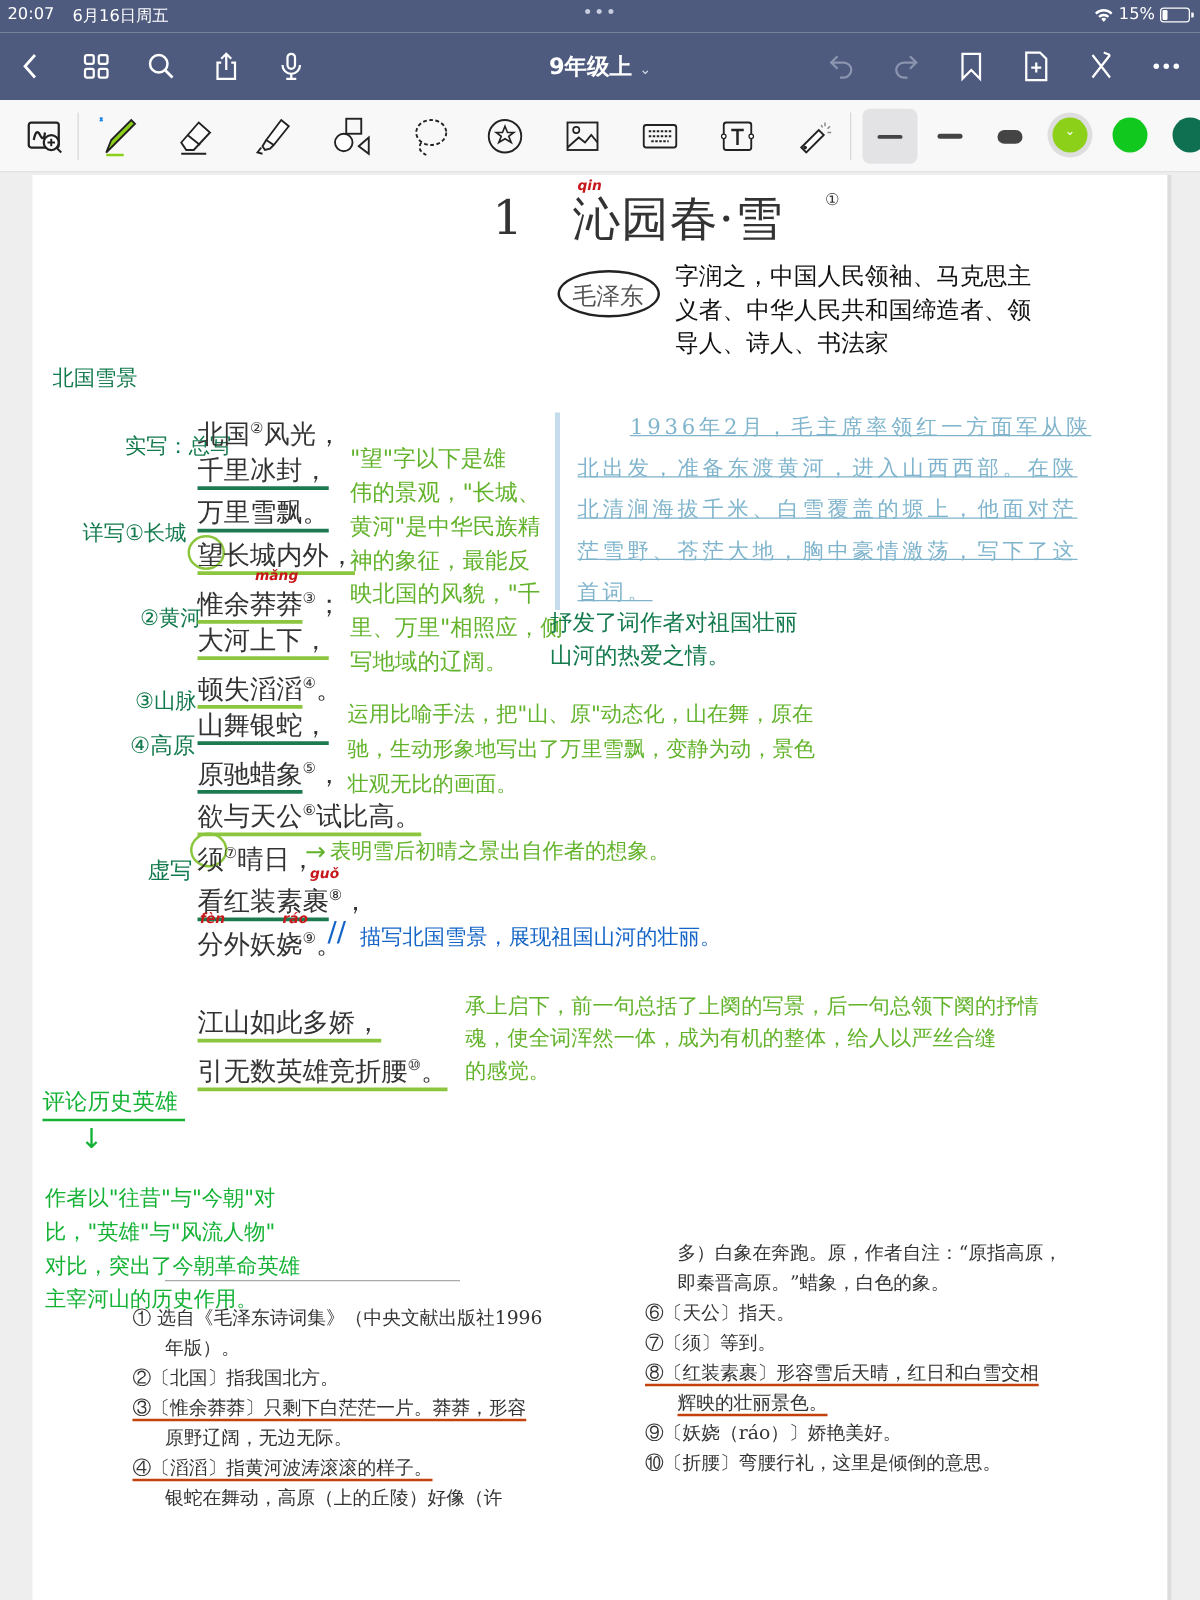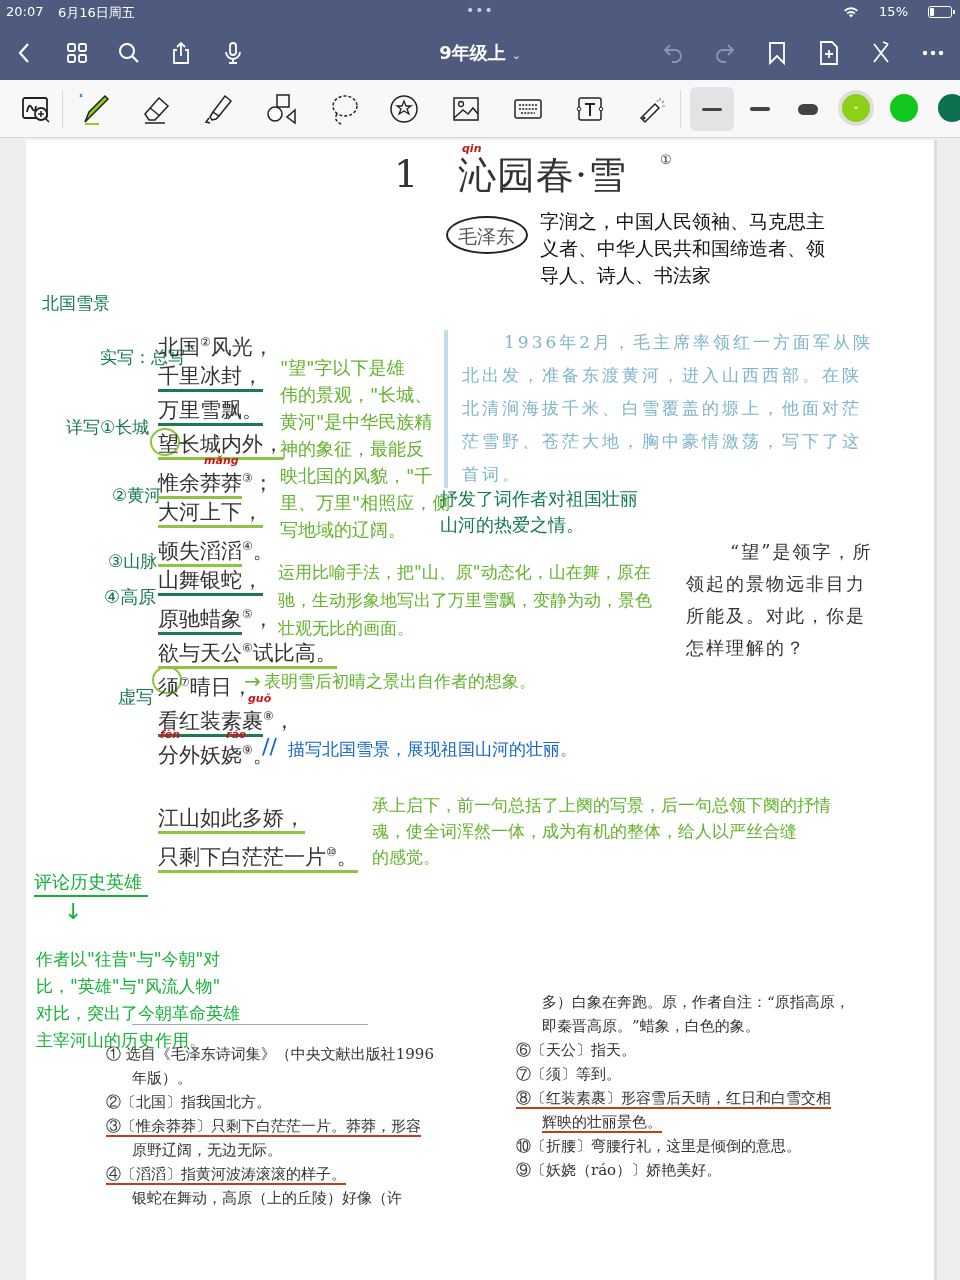--- a/index.html
+++ b/index.html
@@ -1,21 +1,21 @@
 <!DOCTYPE html>
 <html><head>
 <meta charset="utf-8">
 <style>
   * { box-sizing: border-box; margin: 0; padding: 0; }
   html, body { width: 960px; height: 1280px; overflow: hidden; background: #f3f3f5; font-family: "DejaVu Sans", sans-serif; }
   .statusbar { position: absolute; left: 0; top: 0; width: 960px; height: 26px; background: #4e5b7e; color: #fff; font-size: 13px; }
   .statusbar .time { position: absolute; left: 6px; top: 4px; }
   .statusbar .date { position: absolute; left: 58px; top: 4px; }
   .statusbar .dots { position: absolute; left: 466px; top: 2px; font-size: 14px; letter-spacing: 1px; color: #c8cde0; }
-  .statusbar .right { position: absolute; right: 8px; top: 4px; display: flex; align-items: center; gap: 20px; }
+  .statusbar .right { position: absolute; right: 8px; top: 4px; display: flex; align-items: center; gap: 4px; }
   .battery { width: 24px; height: 12px; border: 1.5px solid #fff; border-radius: 3px; position: relative; }
   .battery .lvl { position: absolute; left: 1px; top: 1px; bottom: 1px; width: 4px; background: #fff; border-radius: 1px; }
   .battery:after { content: ""; position: absolute; right: -4px; top: 3px; width: 2px; height: 4px; background: #fff; border-radius: 0 1px 1px 0; }
 
   .navbar { position: absolute; left: 0; top: 26px; width: 960px; height: 54px; background: #4e5b7e; color: #fff; }
   .navbtn { position: absolute; top: 10px; width: 34px; height: 34px; display: flex; align-items: center; justify-content: center; }
   .navbtn svg { width: 26px; height: 26px; }
   .doc-title { position: absolute; left: 0; right: 0; top: 15px; text-align: center; font-size: 18px; font-weight: bold; }
   .doc-title .chev { font-size: 11px; font-weight: normal; margin-left: 6px; color: #dfe3ee; }
 
@@ -49,21 +49,21 @@
   .poem-line { font-size: 21px; color: #333; line-height: 24px; white-space: nowrap; }
   .poem-line sup { font-size: 12px; }
   .ul-green { border-bottom: 3px solid #8cc63f; padding-bottom: 1px; }
   .ul-dark { border-bottom: 3px solid #1d7a50; padding-bottom: 1px; }
 
   .note-lime { color: #62b32b; font-size: 18px; line-height: 27px; }
   .note-dgreen { color: #137a4d; font-size: 17px; line-height: 26px; }
   .note-green { color: #13b234; font-size: 18px; line-height: 27px; }
   .note-blue { color: #1565c8; font-size: 18px; }
 
-  .bg-para { left: 436px; top: 186px; width: 440px; font-size: 17px; line-height: 33px; color: #7fb4cc; letter-spacing: 3px; }
+  .bg-para { left: 436px; top: 186px; width: 440px; font-size: 17px; line-height: 33px; color: #7fb4cc; letter-spacing: 3px; text-decoration: underline; }
   .bg-bar { left: 418px; top: 190px; width: 4px; height: 158px; background: #c5dcec; }
 
   .question { left: 660px; top: 396px; width: 214px; font-size: 18px; line-height: 32px; color: #333; letter-spacing: 2px; }
 
   .footnote { font-size: 15px; color: #333; line-height: 24px; }
   .fn-ul-red { border-bottom: 2px solid #c2410c; }
   .circle-mark { display: inline-block; width: 30px; height: 28px; border: 2px solid #8cc63f; border-radius: 50%; position: absolute; }
 </style>
 </head>
 <body>
@@ -285,21 +285,21 @@
     <div class="abs serif poem-line" style="left:132px;top:462px"><span class="ul-dark">原驰蜡象</span><sup>⑤</sup><span>，</span></div>
     <div class="abs serif poem-line" style="left:132px;top:496px"><span class="ul-green"><span>欲与天公</span><sup>⑥</sup><span>试比高。</span></span></div>
     <div class="circle-mark" style="left:126px;top:526px"></div>
     <div class="abs serif poem-line" style="left:132px;top:530px"><span>须</span><sup>⑦</sup><span>晴日，</span></div>
     <div class="abs pinyin-red" style="left:222px;top:552px">guǒ</div>
     <div class="abs serif poem-line" style="left:132px;top:564px"><span class="ul-dark">看红装素裹</span><sup>⑧</sup><span>，</span></div>
     <div class="abs pinyin-red" style="left:134px;top:588px">fèn</div>
     <div class="abs pinyin-red" style="left:200px;top:588px">ráo</div>
     <div class="abs serif poem-line" style="left:132px;top:598px"><span>分外妖娆</span><sup>⑨</sup><span>。</span></div>
     <div class="abs serif poem-line" style="left:132px;top:666px"><span class="ul-green">江山如此多娇，</span></div>
-    <div class="abs serif poem-line" style="left:132px;top:700px"><span class="ul-green"><span>只剩下白茫茫一片</span><sup>⑩</sup><span>。</span></span></div>
+    <div class="abs serif poem-line" style="left:132px;top:700px"><span class="ul-green"><span>引无数英雄竞折腰</span><sup>⑩</sup><span>。</span></span></div>
 
     <div class="abs hand note-lime" style="left:254px;top:214px;width:180px">
       <div>"望"字以下是雄</div>
       <div>伟的景观，"长城、</div>
       <div>黄河"是中华民族精</div>
       <div>神的象征，最能反</div>
       <div>映北国的风貌，"千</div>
       <div>里、万里"相照应，侧</div>
       <div>写地域的辽阔。</div>
     </div>
@@ -311,26 +311,20 @@
       <div>北清涧海拔千米、白雪覆盖的塬上，他面对茫</div>
       <div>茫雪野、苍茫大地，胸中豪情激荡，写下了这</div>
       <div>首词。</div>
     </div>
 
     <div class="abs hand note-dgreen" style="left:414px;top:346px;font-size:18px">
       <div>抒发了词作者对祖国壮丽</div>
       <div>山河的热爱之情。</div>
     </div>
 
-    <div class="abs serif question">
-      <div style="text-indent:44px">“望”是领字，所</div>
-      <div>领起的景物远非目力</div>
-      <div>所能及。对此，你是</div>
-      <div>怎样理解的？</div>
-    </div>
 
     <div class="abs hand note-lime" style="left:252px;top:418px;width:420px;font-size:17px;line-height:28px">
       <div>运用比喻手法，把"山、原"动态化，山在舞，原在</div>
       <div>驰，生动形象地写出了万里雪飘，变静为动，景色</div>
       <div>壮观无比的画面。</div>
     </div>
 
     <div class="abs note-lime" style="left:218px;top:528px;font-size:20px">→</div>
     <div class="abs hand note-lime" style="left:238px;top:528px;font-size:17px">表明雪后初晴之景出自作者的想象。</div>
 
@@ -363,18 +357,18 @@
       <div style="padding-left:26px">银蛇在舞动，高原（上的丘陵）好像（许</div>
     </div>
 
     <div class="abs serif footnote" style="left:490px;top:850px;width:400px">
       <div style="padding-left:26px">多）白象在奔跑。原，作者自注：“原指高原，</div>
       <div style="padding-left:26px">即秦晋高原。”蜡象，白色的象。</div>
       <div>⑥〔天公〕指天。</div>
       <div>⑦〔须〕等到。</div>
       <div><span class="fn-ul-red">⑧〔红装素裹〕形容雪后天晴，红日和白雪交相</span></div>
       <div style="padding-left:26px"><span class="fn-ul-red">辉映的壮丽景色。</span></div>
+      <div>⑨〔妖娆（ráo）〕娇艳美好。</div>
       <div>⑩〔折腰〕弯腰行礼，这里是倾倒的意思。</div>
-      <div>⑨〔妖娆（ráo）〕娇艳美好。</div>
     </div>
   </div>
   <div class="page-edge"></div>
 </div>
 
 </body></html>

